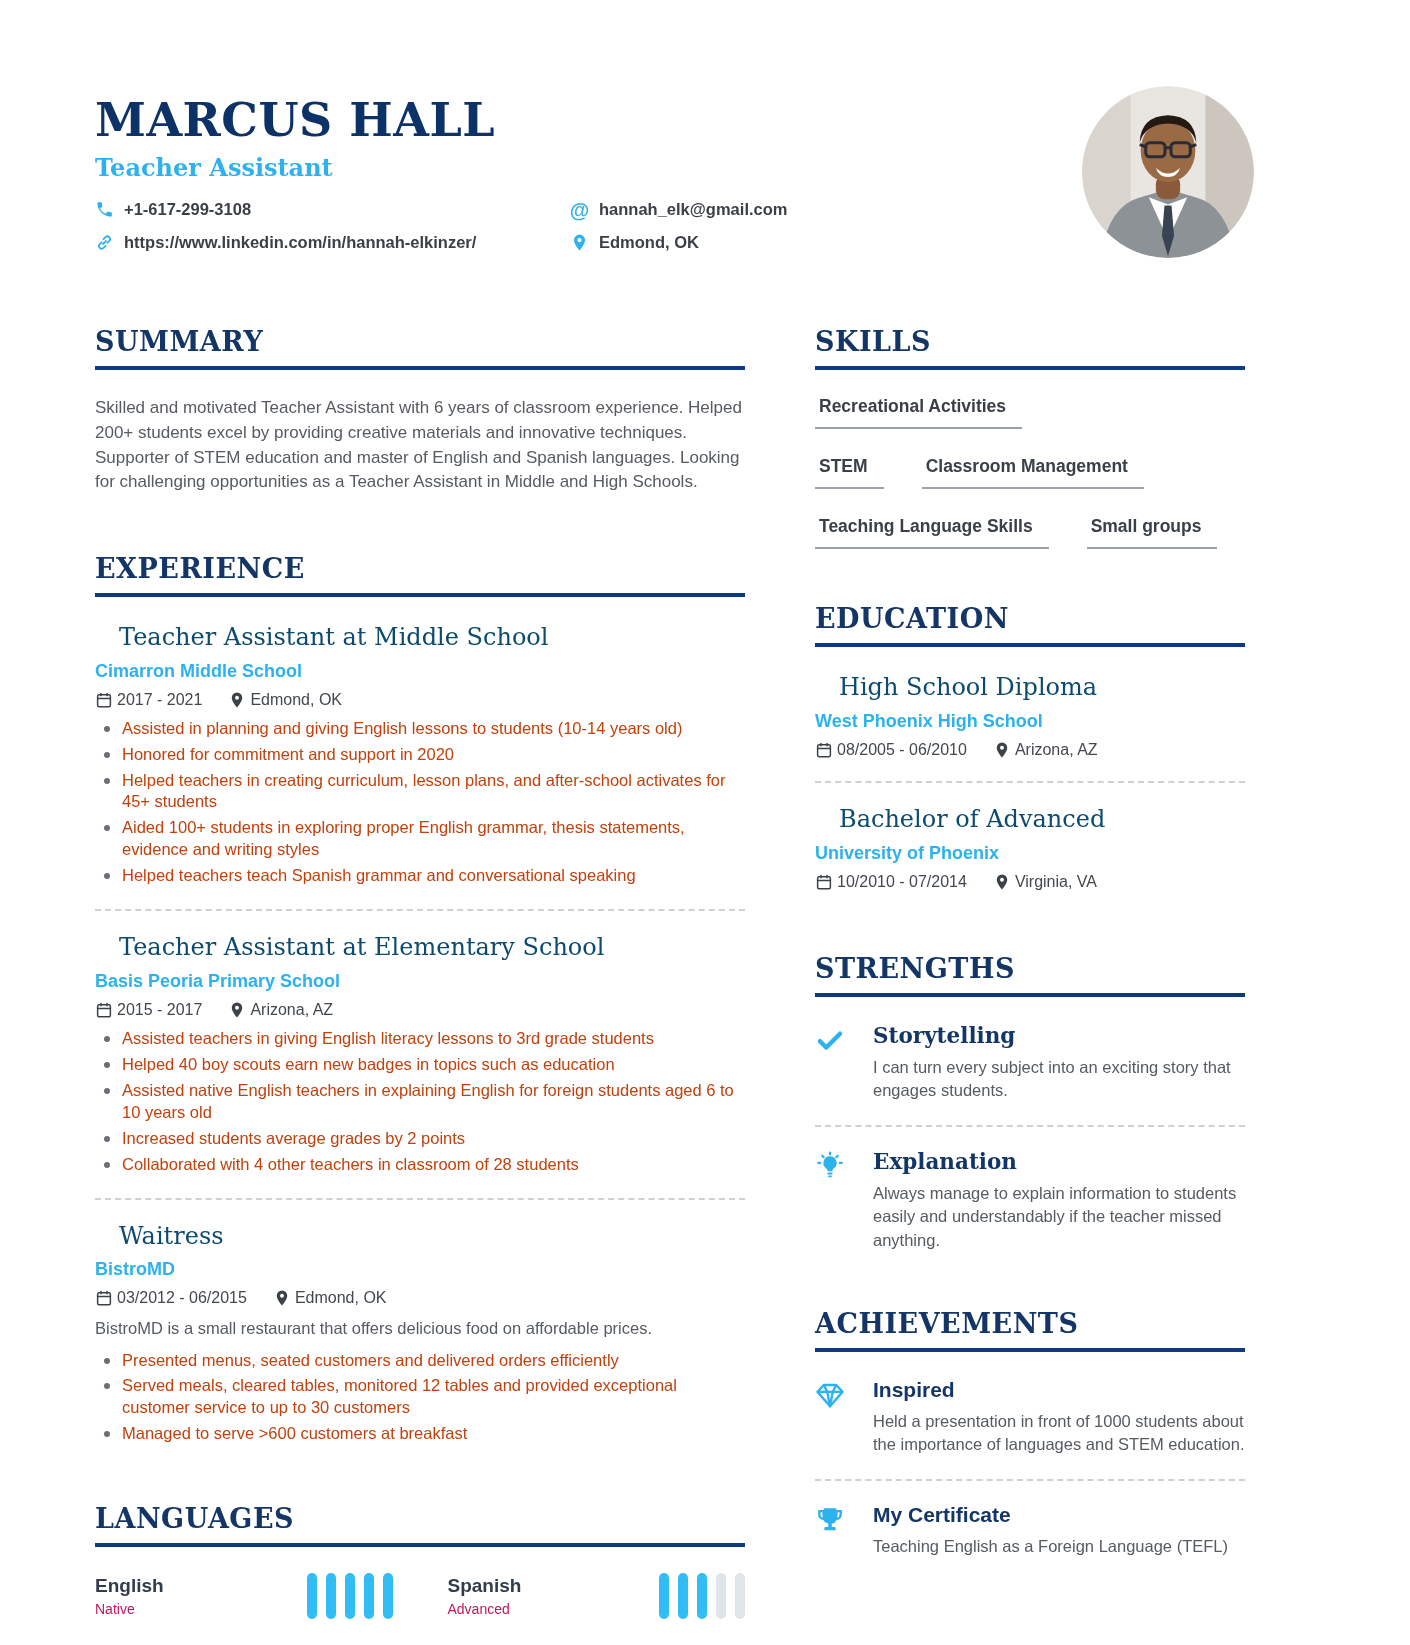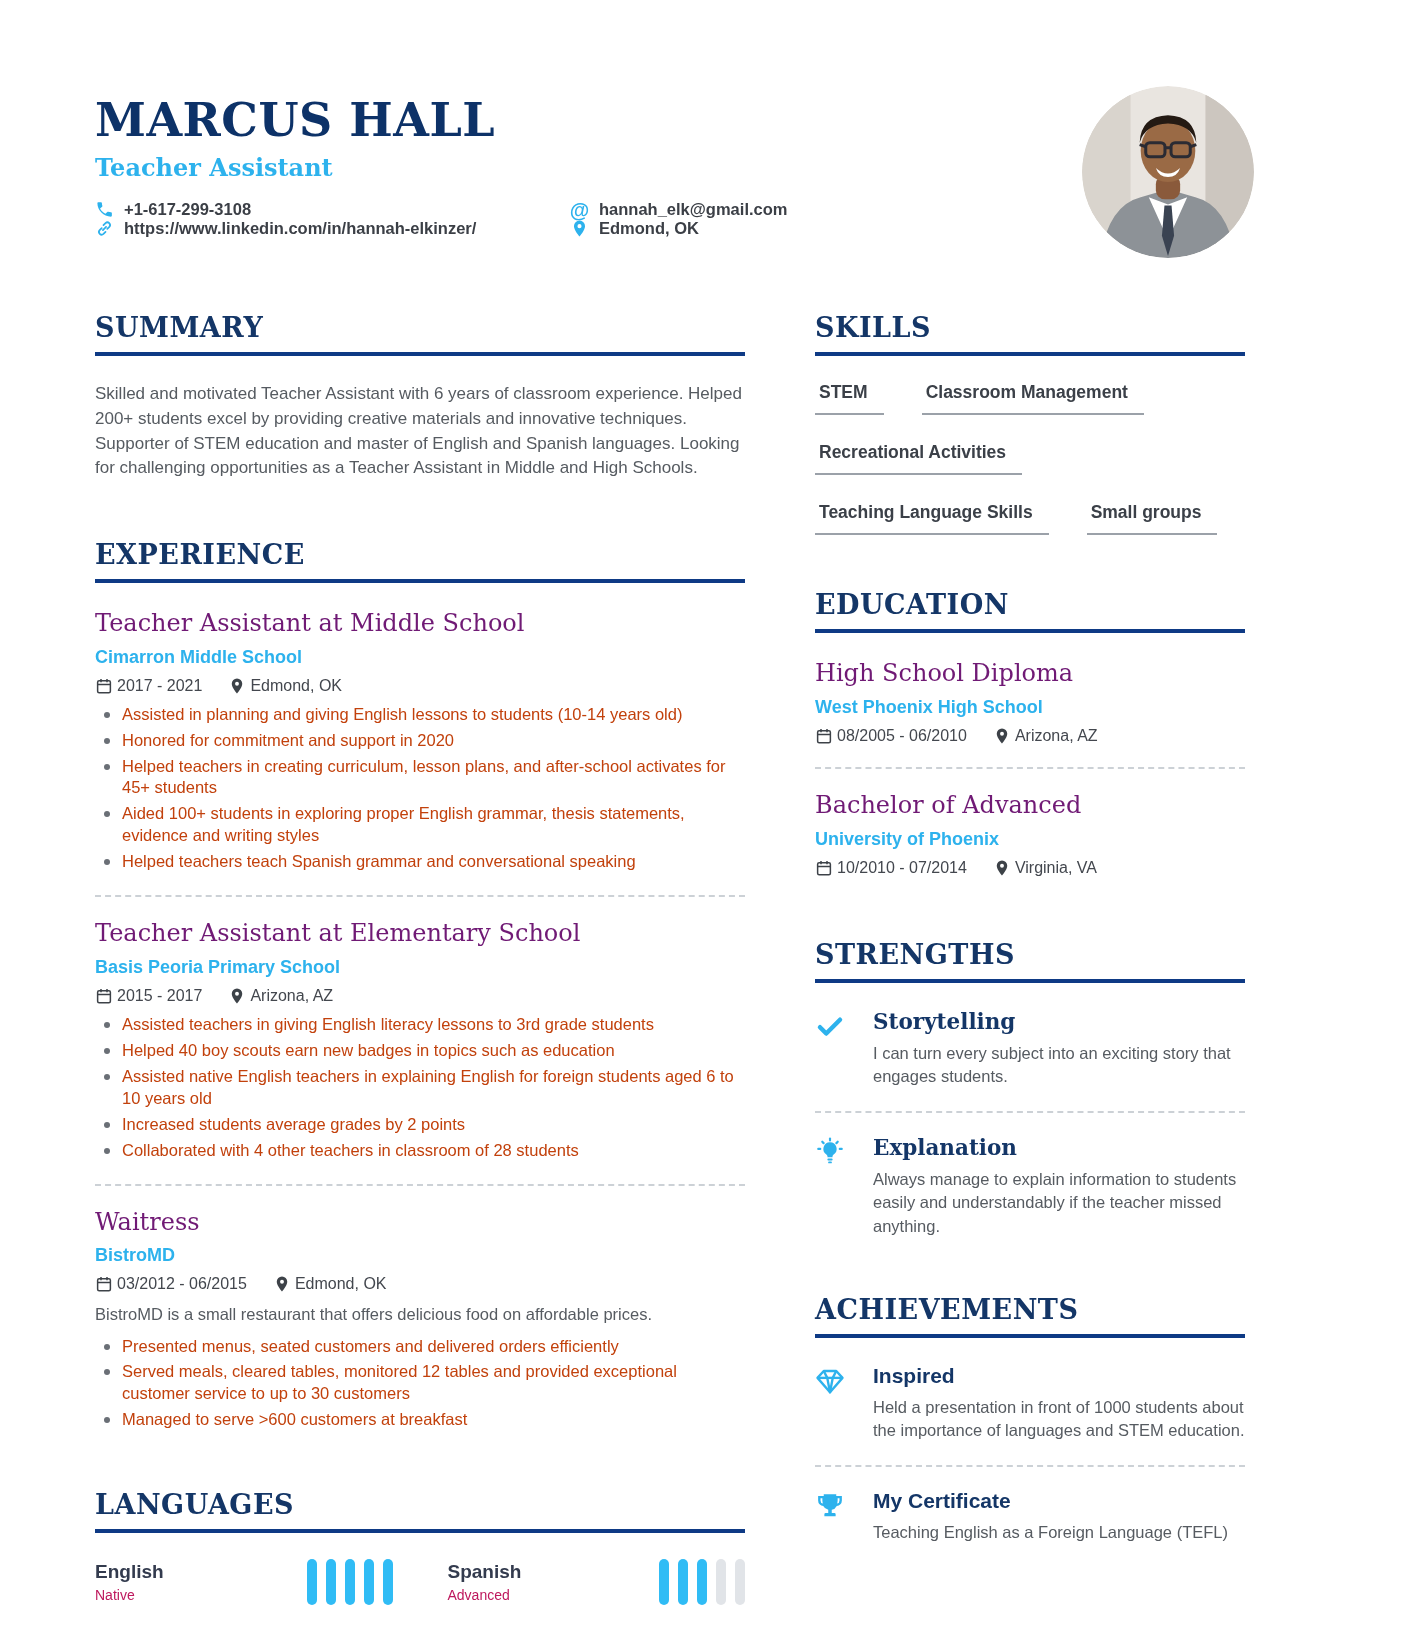--- a/index.html
+++ b/index.html
@@ -26,20 +26,21 @@
     font-family: "DejaVu Serif", serif;
     font-weight: 700;
     font-size: 24px;
     color: #2db2ed;
     margin-top: 9px;
   }
   .contacts {
     margin-top: 18px;
     display: grid;
     grid-template-columns: 475px auto;
+    row-gap: 14px;
     max-width: 820px;
   }
   .contact-item {
     display: flex;
     align-items: center;
     gap: 10px;
     font-weight: 700;
     font-size: 16.5px;
     color: #3b3f46;
   }
@@ -77,22 +78,23 @@
     margin-bottom: 26px;
   }
 
   .summary-text { font-size: 17px; line-height: 1.45; color: #565b61; }
 
   
   .entry-title {
     font-family: "DejaVu Serif", serif;
     font-weight: 400;
     font-size: 24px;
-    color: #701a75;
+    color: #0c4a6e;
     line-height: 1.2;
+    margin-left: 24px;
   }
   .entry-company {
     margin-top: 9px;
     font-size: 18px;
     font-weight: 700;
     color: #2db2ed;
   }
   .entry-meta {
     margin-top: 9px;
     display: flex;
@@ -378,25 +380,25 @@
         </div>
       </div>
 
     </div>
 
     <div>
 
       <div class="section">
         <div class="section-heading">SKILLS</div>
         <div class="skill-row">
+          <span class="skill">Recreational Activities</span>
+        </div>
+        <div class="skill-row">
           <span class="skill">STEM</span>
           <span class="skill">Classroom Management</span>
-        </div>
-        <div class="skill-row">
-          <span class="skill">Recreational Activities</span>
         </div>
         <div class="skill-row">
           <span class="skill">Teaching Language Skills</span>
           <span class="skill">Small groups</span>
         </div>
       </div>
 
       <div class="section mt-edu">
         <div class="section-heading">EDUCATION</div>
 

